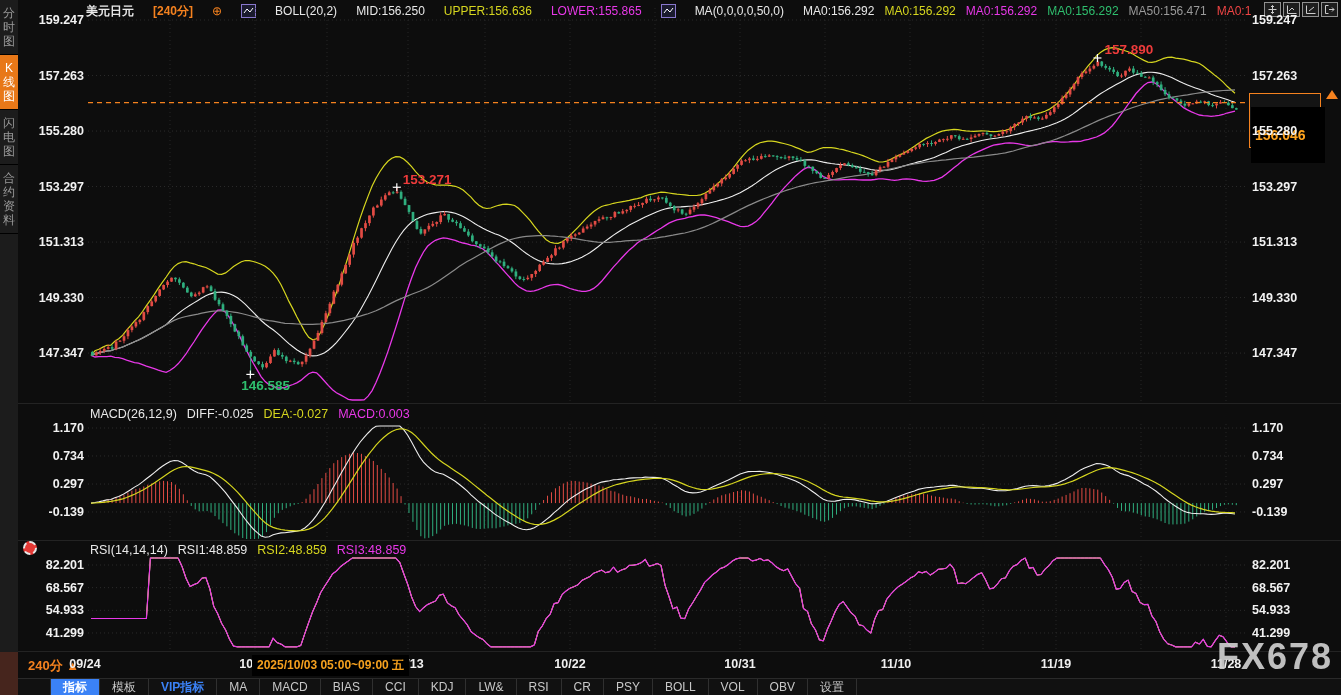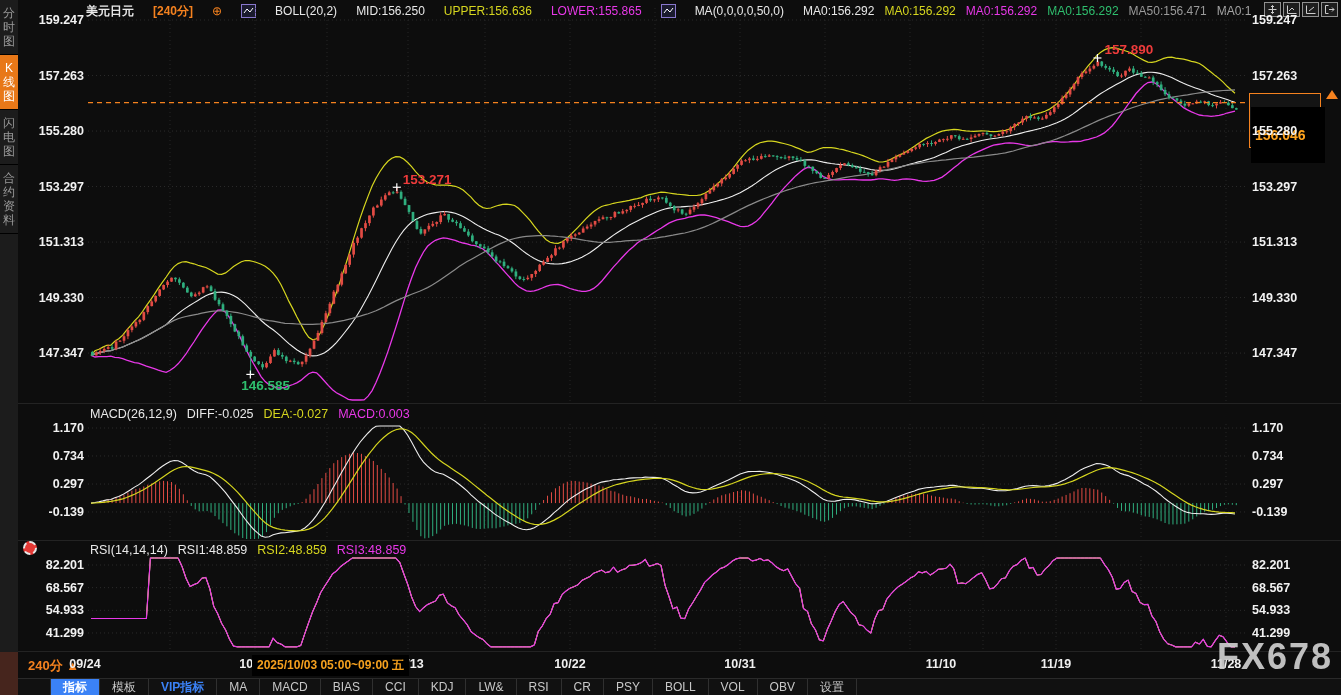--- a/index.html
+++ b/index.html
@@ -9,21 +9,21 @@
   
   #sidebar{position:absolute;left:0;top:0;width:18px;height:652px;background:#1c1c1c;}
   .side-tab{width:18px;text-align:center;color:#9a9a9a;font-size:12px;line-height:14px;
             white-space:pre-line;padding:6px 0;border-bottom:1px solid #000;cursor:pointer;}
   .side-tab.active{background:#e87818;color:#fff;}
   #side-bottom{position:absolute;left:0;top:652px;width:18px;height:43px;background:#46251d;}
   
   #header{position:absolute;left:86px;top:2px;height:18px;display:flex;align-items:center;
           gap:19px;font-size:12px;white-space:nowrap;}
   .c-white{color:#e8e8e8}.c-yellow{color:#d6d61f}.c-mag{color:#e838e8}.c-green{color:#2fbf6e}
-  .c-gray{color:#9a9a9a}.c-red{color:#a3a3a3}.c-orange{color:#f5821f}
+  .c-gray{color:#9a9a9a}.c-red{color:#ef4444}.c-orange{color:#f5821f}
   .bold{font-weight:bold}
   .ind-icon{display:inline-block;width:13px;height:12px;background:#1a1a2e;border:1px solid #8877cc;
             position:relative;}
   .ind-icon svg{position:absolute;left:0;top:0;}
   #tr-icons{position:absolute;right:3px;top:2px;display:flex;gap:2px;}
   .tr-icon{width:15px;height:13px;border:1px solid #909090;background:#1d1d1d;display:flex;
            align-items:center;justify-content:center;cursor:pointer;}
   
   .axis-label{position:absolute;font-size:12.5px;font-weight:bold;color:#f2f2f2;height:14px;line-height:14px;}
   .al-left{left:22px;width:62px;text-align:right;}
@@ -1144,21 +1144,21 @@
     </div>
 
   <div id="xaxis">
     <span id="period-label"><span>240分</span> <span>▲</span></span>
     <div id="xtooltip">2025/10/03 05:00~09:00 五</div>
   <div class="date-label" style="left: 85px;">09/24</div>
       <div class="date-label" style="left: 255px;">10/03</div>
       <div class="date-label" style="left: 408px;">10/13</div>
       <div class="date-label" style="left: 570px;">10/22</div>
       <div class="date-label" style="left: 740px;">10/31</div>
-      <div class="date-label" style="left: 941px;">11/10</div>
+      <div class="date-label" style="left: 896px;">11/10</div>
       <div class="date-label" style="left: 1056px;">11/19</div>
       <div class="date-label" style="left: 1226px;">11/28</div>
     </div>
   <div id="watermark">FX678</div>
 
   <div id="toolbar">
       <span class="tb-item active">指标</span>
       <span class="tb-item">模板</span>
       <span class="tb-item vip">VIP指标</span>
       <span class="tb-item">MA</span>

